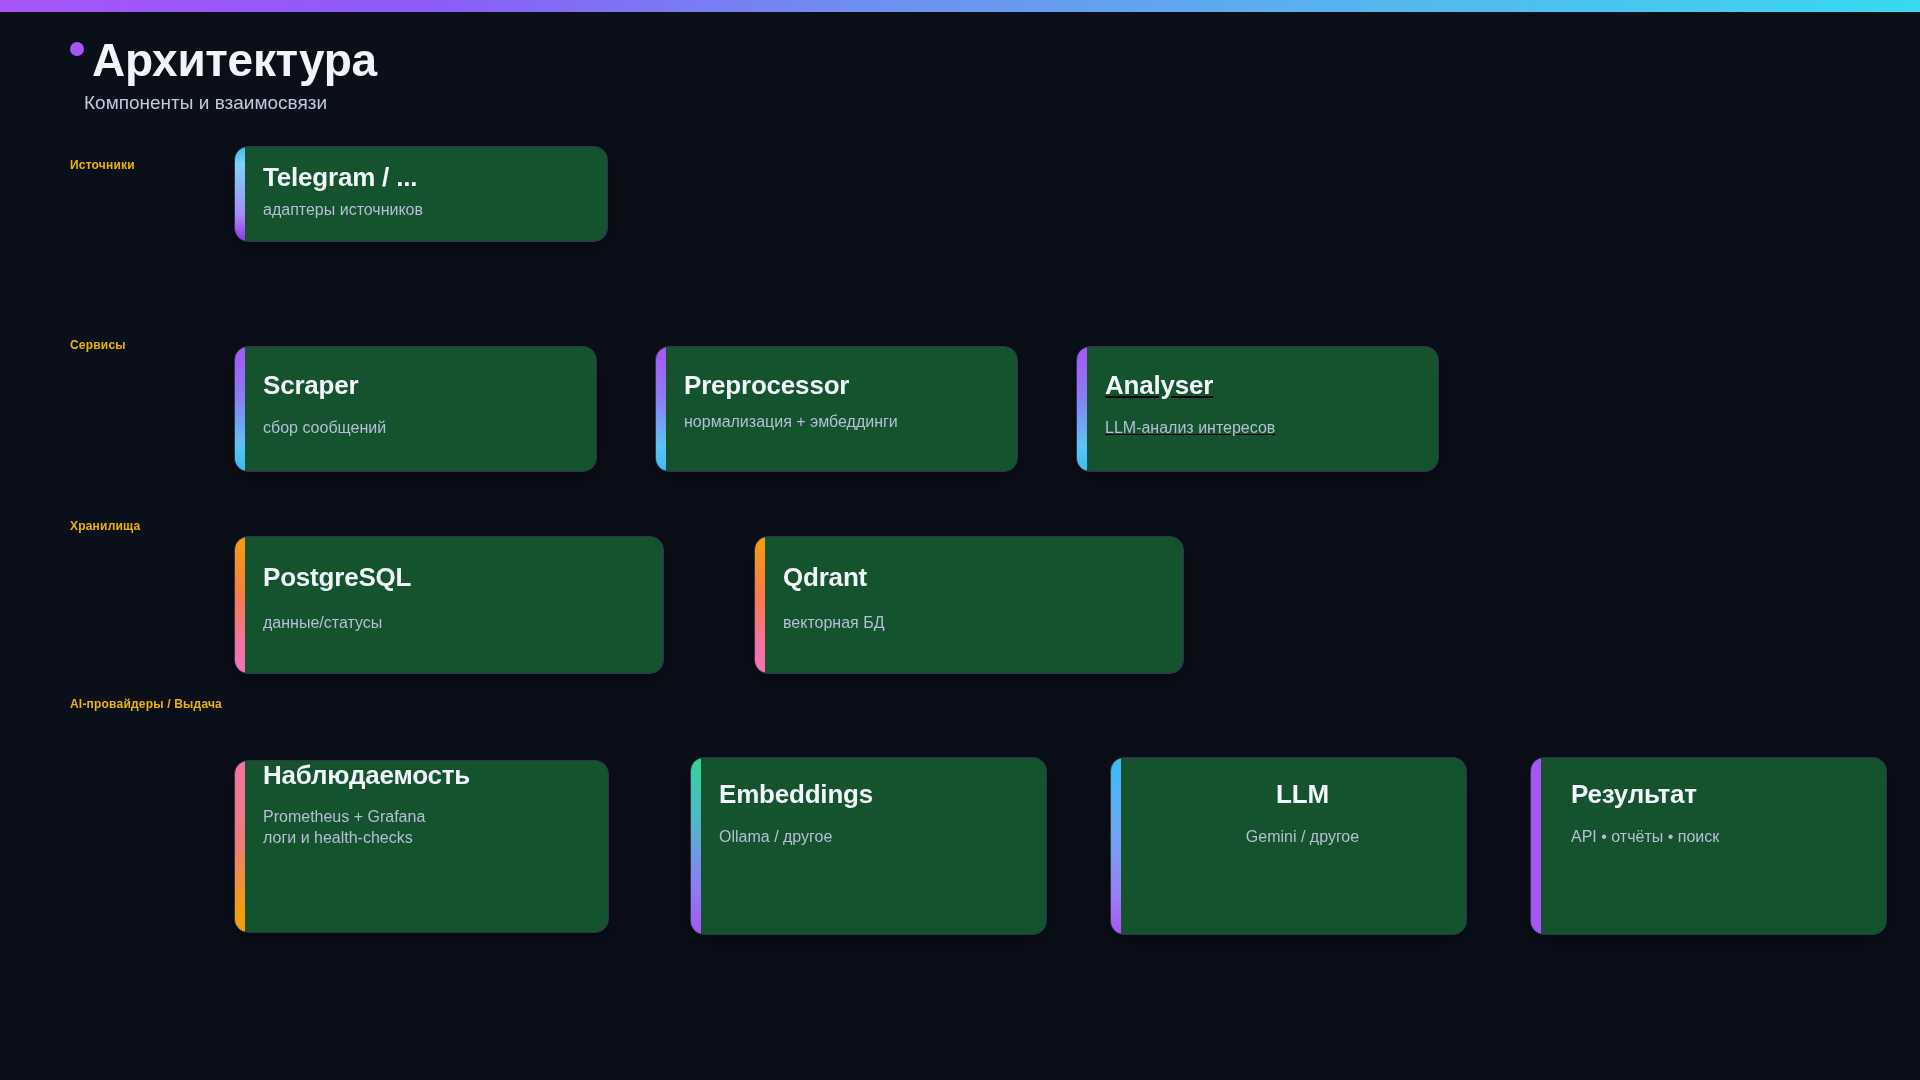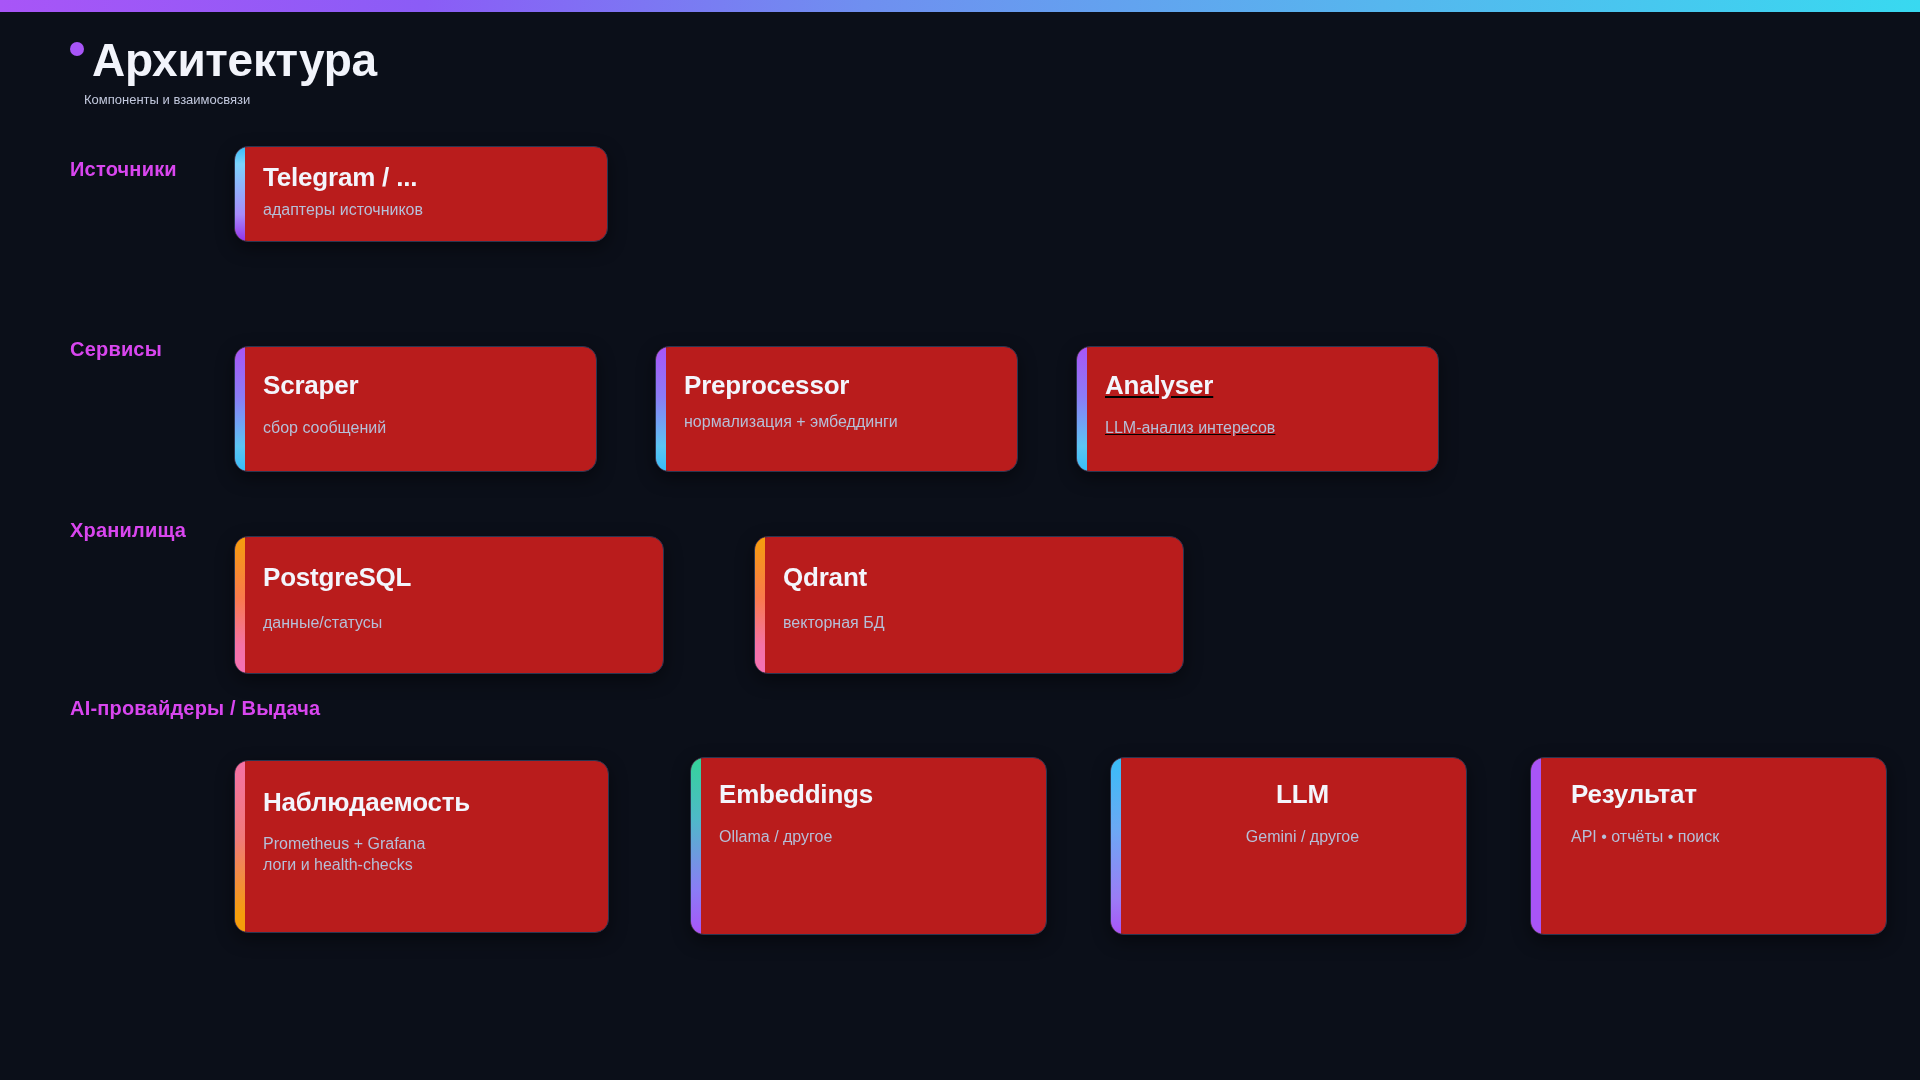--- a/index.html
+++ b/index.html
@@ -20,33 +20,33 @@
   .title-row { display:flex; align-items:center; gap:8px; }
   .bullet {
     width:14px; height:14px; border-radius:50%;
     background:#a855f7; margin-bottom:22px; flex:none;
   }
   .title {
     font-size:46px; font-weight:bold; color:#f2f4fb;
     letter-spacing:-0.3px; line-height:1.05;
   }
   .subtitle {
-    font-size:13px; color:#c3c9de; margin-top:8px; margin-left:14px;
+    font-size:19px; color:#c3c9de; margin-top:8px; margin-left:14px;
     font-weight:400;
   }
 
   .section-label {
     position:absolute;
-    font-size:20px; font-weight:bold; color:#d946ef;
+    font-size:12px; font-weight:bold; color:#eab308;
     letter-spacing:0.2px; white-space:nowrap;
   }
 
   .card {
     position:absolute;
-    background:#b91c1c;
+    background:#14532d;
     border:1px solid #2b3550;
     border-radius:14px;
     overflow:hidden;
     box-shadow:0 6px 18px rgba(0,0,0,0.45);
   }
   .card .accent {
     position:absolute; left:0; top:0; bottom:0; width:10px;
     border-top-left-radius:13px; border-bottom-left-radius:13px;
   }
   .card .c-body { position:relative; padding-left:28px; }
@@ -130,21 +130,21 @@
   <div class="card" style="left:754px; top:536px; width:430px; height:138px;">
     <div class="accent g-orange-pink"></div>
     <div class="c-body" style="padding-top:26px;">
       <div class="c-title">Qdrant</div>
       <div class="c-sub" style="margin-top:20px;">векторная БД</div>
     </div>
   </div>
 
   <div class="card" style="left:234px; top:760px; width:375px; height:173px;">
     <div class="accent g-pink-orange"></div>
-    <div class="c-body" style="padding-top:27px;">
+    <div class="c-body" style="">
       <div class="c-title">Наблюдаемость</div>
       <div class="c-sub" style="margin-top:16px;">Prometheus + Grafana
 логи и health-checks</div>
     </div>
   </div>
 
   <div class="card" style="left:690px; top:757px; width:357px; height:178px;">
     <div class="accent g-green-purple"></div>
     <div class="c-body" style="padding-top:22px;">
       <div class="c-title">Embeddings</div>

